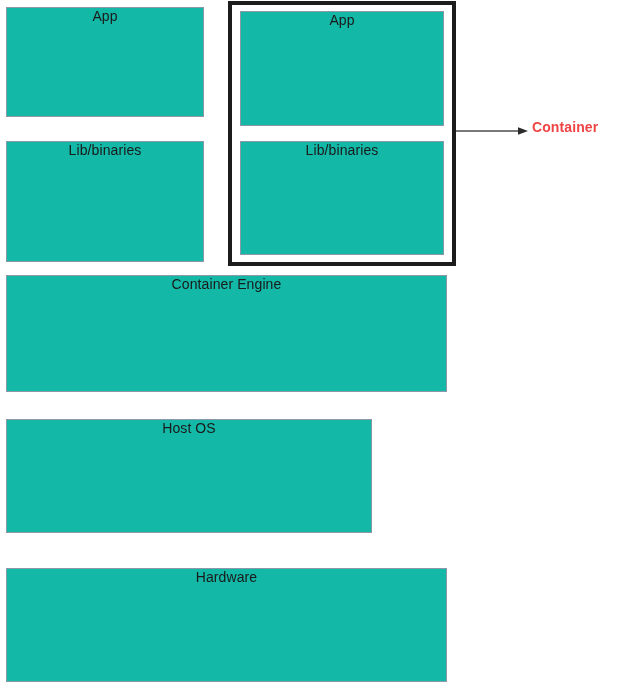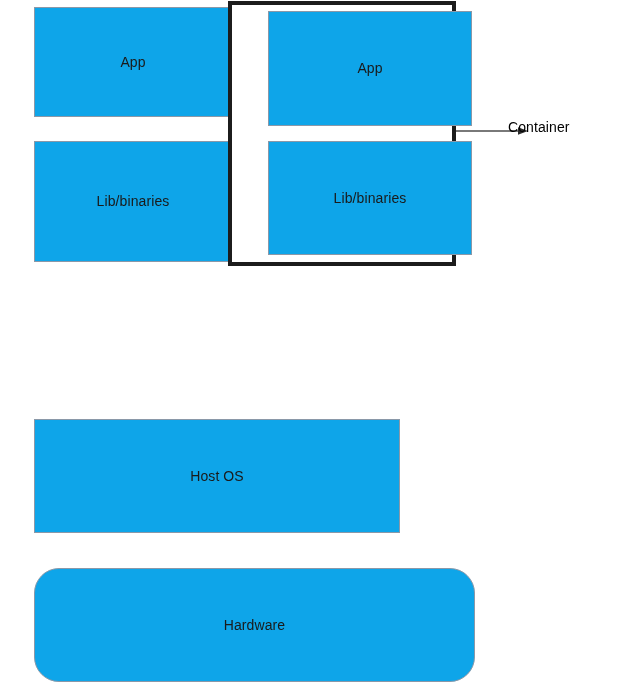--- a/index.html
+++ b/index.html
@@ -15,26 +15,25 @@
   #diagram-canvas {
     position: relative;
     width: 644px;
     height: 692px;
     background: #ffffff;
     overflow: hidden;
   }
   .node-box {
     position: absolute;
     box-sizing: border-box;
-    background: #0ea5e9;
+    background: #14b8a6;
     border: 1px solid #8a98a8;
     display: flex;
-    align-items: center;
+    align-items: flex-start;
     justify-content: center;
-    margin-left: 28px;
   }
   .node-label {
     font-size: 14px;
     color: #1a1a1a;
     line-height: 1.2;
     text-align: center;
     letter-spacing: 0.1px;
     white-space: nowrap;
   }
   
@@ -49,38 +48,39 @@
     height: 265px;
     box-sizing: border-box;
     border: 4px solid #1c1c1c;
     background: #ffffff;
   }
   #box-app-right  { left: 240px; top: 11px;  width: 204px; height: 115px; }
   #box-lib-right  { left: 240px; top: 141px; width: 204px; height: 114px; }
   
   #box-engine     { left: 6px;  top: 275px; width: 441px; height: 117px; }
   #box-host-os    { left: 6px;  top: 419px; width: 366px; height: 114px; }
-  #box-hardware   { left: 6px;  top: 568px; width: 441px; height: 114px; border-radius: 25px; }
+  #box-hardware   { left: 6px;  top: 568px; width: 441px; height: 114px; }
   
   #callout-arrow {
     position: absolute;
     left: 456px;
     top: 120px;
     width: 74px;
     height: 22px;
     overflow: visible;
   }
   #callout-label {
     position: absolute;
-    left: 508px;
+    left: 532px;
     top: 119px;
     font-size: 14px;
-    color: #000000;
+    color: #ef4444;
     white-space: nowrap;
     letter-spacing: 0.1px;
+    font-weight: bold;
   }
 </style>
 </head>
 <body>
 
 <div id="diagram-canvas">
 
   <div class="node-box" id="box-app-left">
     <span class="node-label">App</span>
   </div>
@@ -99,20 +99,23 @@
     <span class="node-label">Lib/binaries</span>
   </div>
 
   <svg id="callout-arrow" viewBox="0 0 74 22">
     <line x1="0" y1="11" x2="63" y2="11" stroke="#4d4d4d" stroke-width="1.4"></line>
     <polygon points="62,7.2 72,11 62,14.8" fill="#2b2b2b"></polygon>
   </svg>
 
   <div id="callout-label">Container</div>
 
+  <div class="node-box" id="box-engine">
+    <span class="node-label">Container Engine</span>
+  </div>
 
   <div class="node-box" id="box-host-os">
     <span class="node-label">Host OS</span>
   </div>
 
   <div class="node-box" id="box-hardware">
     <span class="node-label">Hardware</span>
   </div>
 
 </div>

